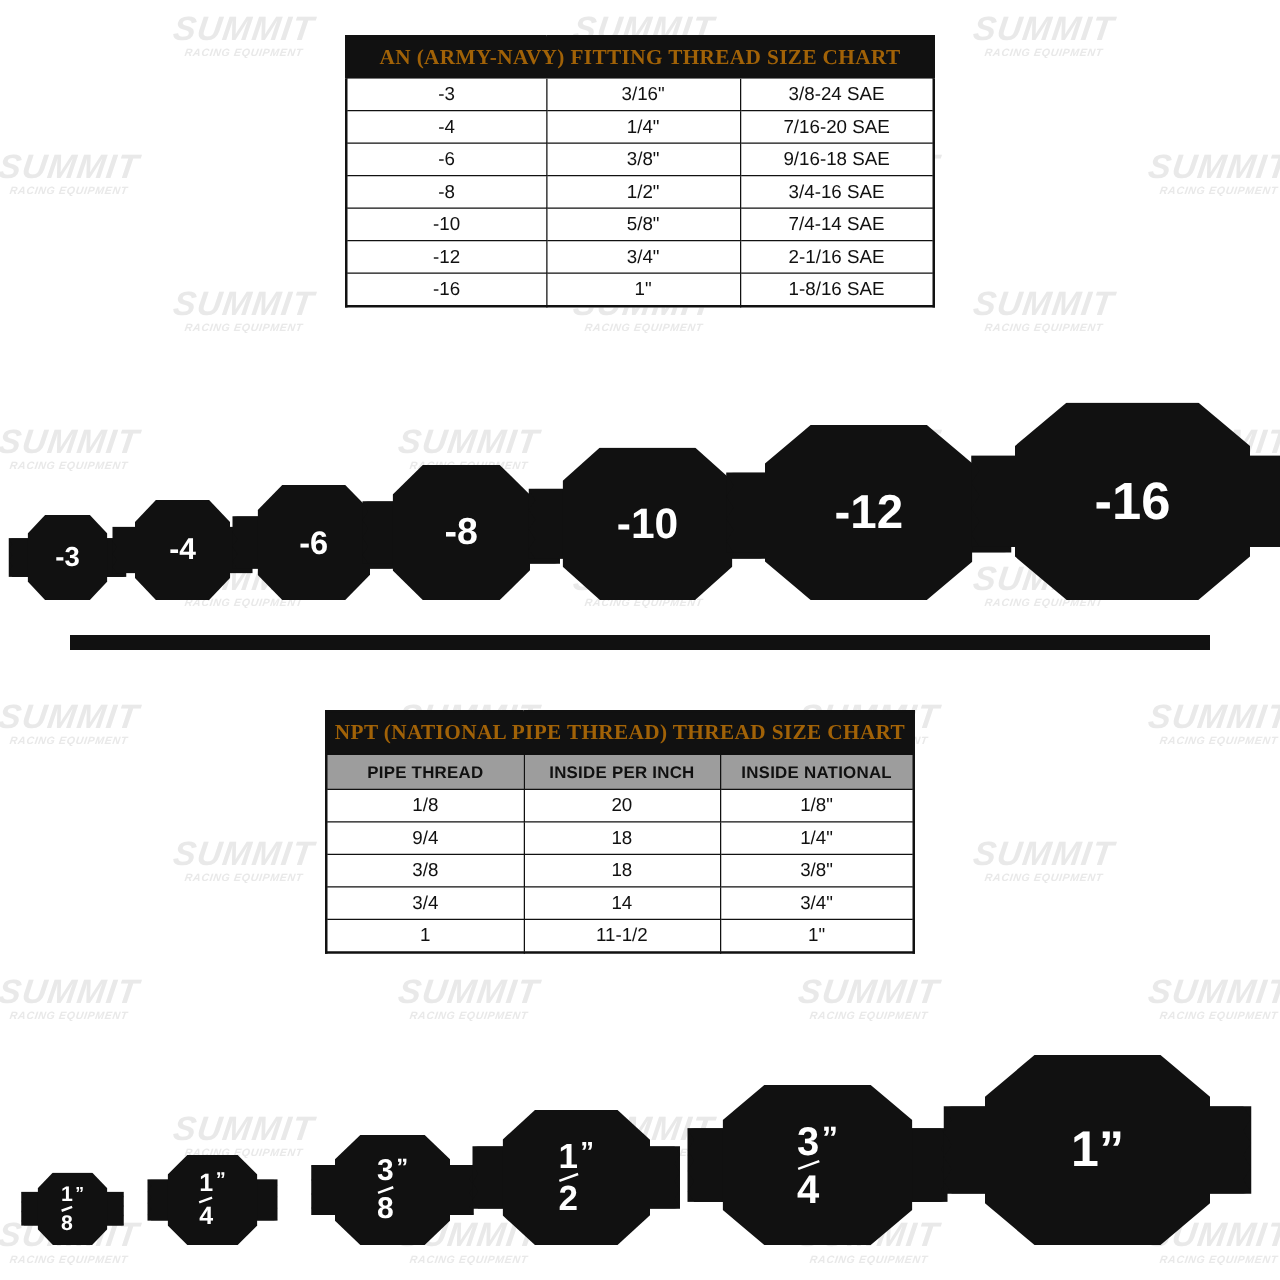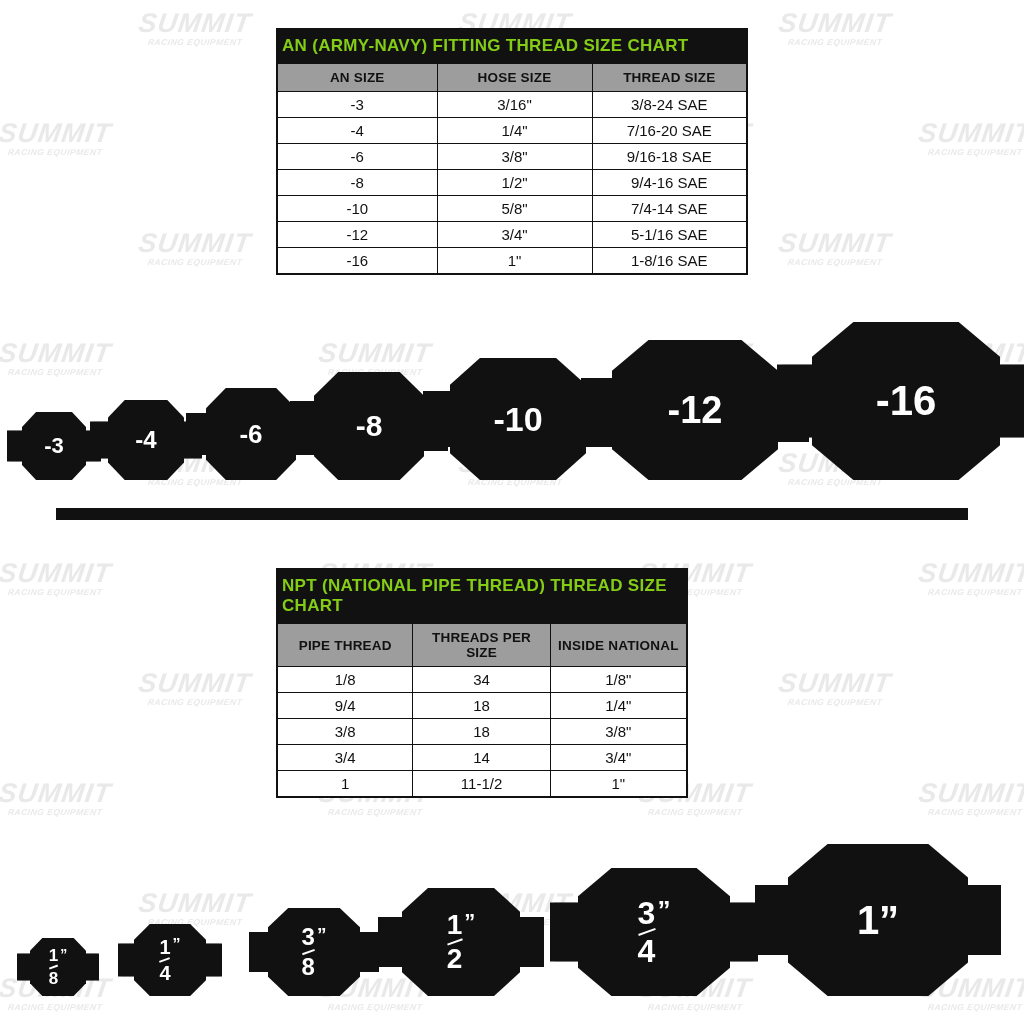--- a/index.html
+++ b/index.html
@@ -59,27 +59,28 @@
 
   
   .chart-table {
     position: absolute;
     border-collapse: collapse;
     background: #ffffff;
     border: 2px solid #111111;
   }
   .chart-table .title-cell {
     background: #111111;
-    color: #84cc16;
+    color: #a16207;
     font-size: 17px;
     font-weight: bold;
-    text-align: left;
+    text-align: center;
     letter-spacing: 0.3px;
     padding: 6px 4px 7px 4px;
     font-stretch: condensed;
+    font-family: Liberation Serif, serif;
   }
   .chart-table .head-cell {
     background: #9d9d9d;
     color: #111111;
     font-size: 13.5px;
     font-weight: bold;
     text-align: center;
     padding: 6px 4px;
     border: 1px solid #111111;
     letter-spacing: 0.2px;
@@ -93,21 +94,21 @@
     border-right: 1px solid #111111;
     border-bottom: 1px solid #111111;
     background: #ffffff;
   }
 
   #an-table { left: 276px; top: 28px; width: 472px; }
   #an-table col.c1 { width: 160px; }
   #an-table col.c2 { width: 155px; }
   #an-table col.c3 { width: 155px; }
 
-  #npt-table { left: 276px; top: 568px; width: 412px; }
+  #npt-table { left: 260px; top: 568px; width: 472px; }
   #npt-table col.c1 { width: 158px; }
   #npt-table col.c2 { width: 157px; }
   #npt-table col.c3 { width: 155px; }
 
   
   #divider {
     position: absolute;
     left: 56px;
     top: 508px;
     width: 912px;
@@ -357,56 +358,51 @@
     <table class="chart-table" id="an-table">
       <colgroup>
           <col class="c1">
           <col class="c2">
           <col class="c3">
         </colgroup>
       <thead>
         <tr>
           <th class="title-cell" colspan="3">AN (ARMY-NAVY) FITTING THREAD SIZE CHART</th>
         </tr>
-        <tr>
-          <th class="head-cell">AN SIZE</th>
-          <th class="head-cell">HOSE SIZE</th>
-          <th class="head-cell">THREAD SIZE</th>
-        </tr>
       </thead>
       <tbody id="an-tbody">
           <tr>
             <td class="data-cell">-3</td>
             <td class="data-cell">3/16"</td>
             <td class="data-cell">3/8-24 SAE</td>
           </tr>
           <tr>
             <td class="data-cell">-4</td>
             <td class="data-cell">1/4"</td>
             <td class="data-cell">7/16-20 SAE</td>
           </tr>
           <tr>
             <td class="data-cell">-6</td>
             <td class="data-cell">3/8"</td>
             <td class="data-cell">9/16-18 SAE</td>
           </tr>
           <tr>
             <td class="data-cell">-8</td>
             <td class="data-cell">1/2"</td>
-            <td class="data-cell">9/4-16 SAE</td>
+            <td class="data-cell">3/4-16 SAE</td>
           </tr>
           <tr>
             <td class="data-cell">-10</td>
             <td class="data-cell">5/8"</td>
             <td class="data-cell">7/4-14 SAE</td>
           </tr>
           <tr>
             <td class="data-cell">-12</td>
             <td class="data-cell">3/4"</td>
-            <td class="data-cell">5-1/16 SAE</td>
+            <td class="data-cell">2-1/16 SAE</td>
           </tr>
           <tr>
             <td class="data-cell">-16</td>
             <td class="data-cell">1"</td>
             <td class="data-cell">1-8/16 SAE</td>
           </tr>
         </tbody>
     </table>
 
     <div class="fitting-row" id="an-row">
@@ -496,28 +492,28 @@
           <col class="c1">
           <col class="c2">
           <col class="c3">
         </colgroup>
       <thead>
         <tr>
           <th class="title-cell" colspan="3">NPT (NATIONAL PIPE THREAD) THREAD SIZE CHART</th>
         </tr>
         <tr>
           <th class="head-cell">PIPE THREAD</th>
-          <th class="head-cell">THREADS PER SIZE</th>
+          <th class="head-cell">INSIDE PER INCH</th>
           <th class="head-cell">INSIDE NATIONAL</th>
         </tr>
       </thead>
       <tbody id="npt-tbody">
           <tr>
             <td class="data-cell">1/8</td>
-            <td class="data-cell">34</td>
+            <td class="data-cell">20</td>
             <td class="data-cell">1/8"</td>
           </tr>
           <tr>
             <td class="data-cell">9/4</td>
             <td class="data-cell">18</td>
             <td class="data-cell">1/4"</td>
           </tr>
           <tr>
             <td class="data-cell">3/8</td>
             <td class="data-cell">18</td>

